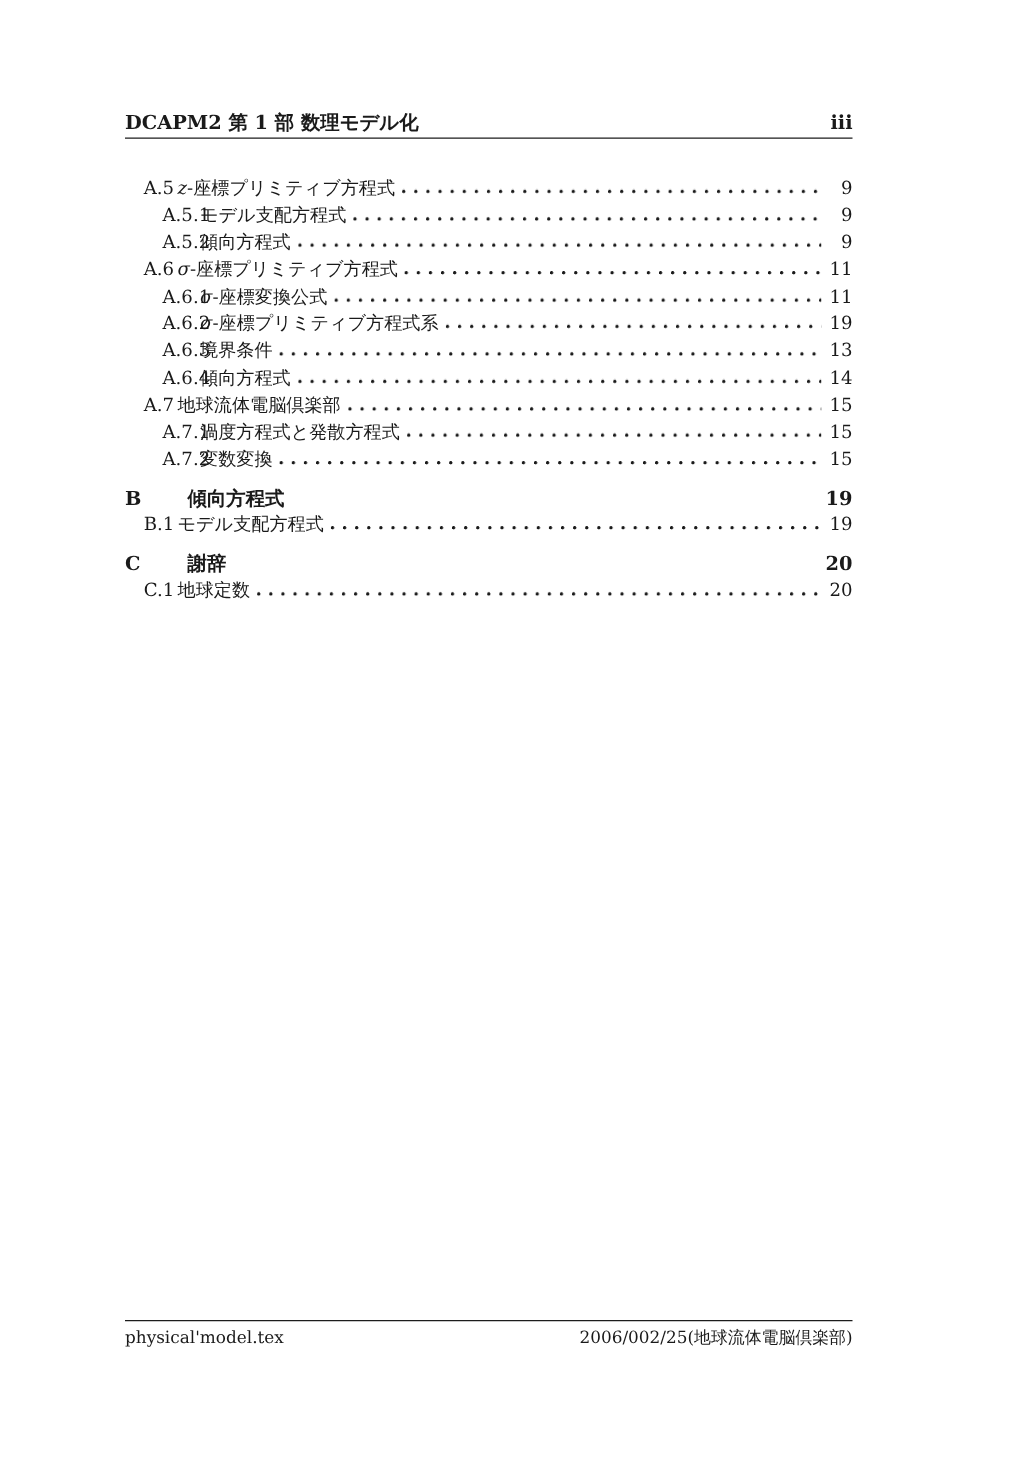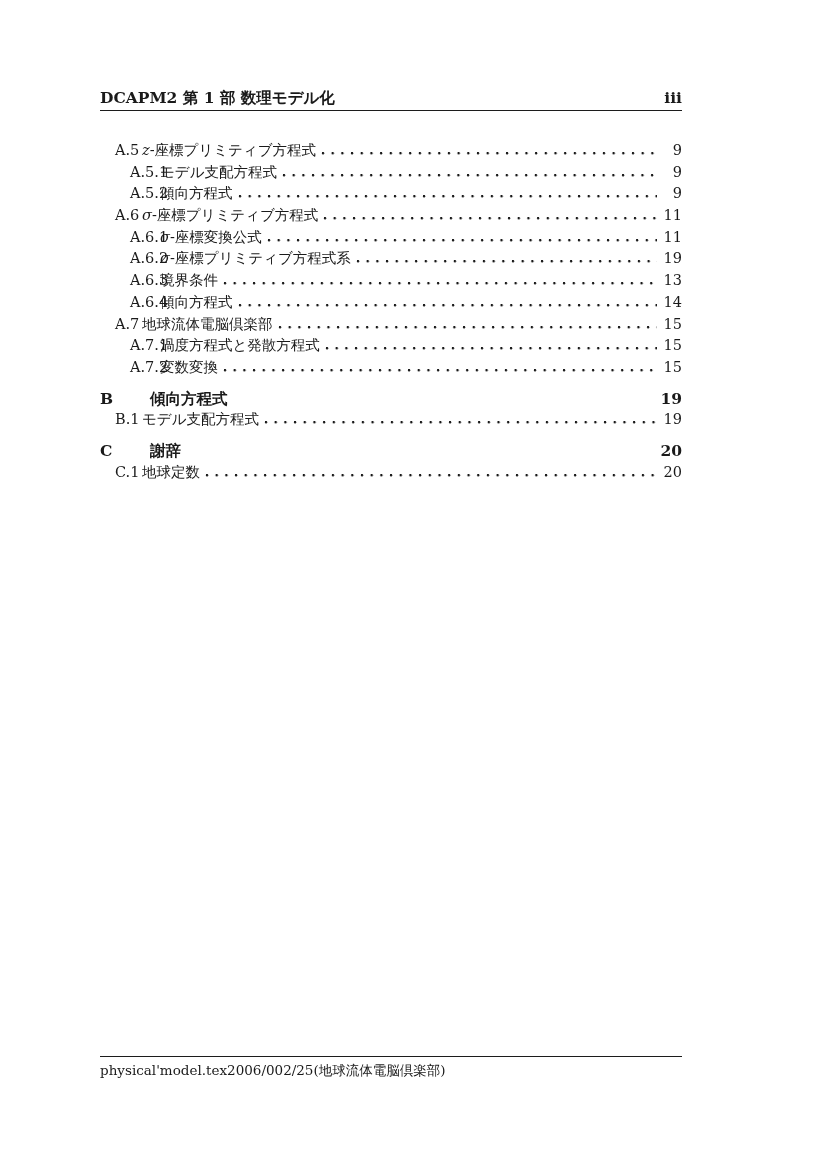--- a/index.html
+++ b/index.html
@@ -80,21 +80,21 @@
   .math { font-style: italic; font-family: "DejaVu Serif", serif; }
   
   .page-footer {
     position: absolute;
     top: 1056px;
     left: 0;
     width: 100%;
     border-top: 1px solid #1c1c1c;
     padding-top: 6px;
     display: flex;
-    justify-content: flex-start;
+    justify-content: space-between;
     align-items: baseline;
     font-size: 13.5px;
     line-height: 15px;
   }
 </style>
 </head>
 <body>
 
 <div class="page">
   <div class="content">

